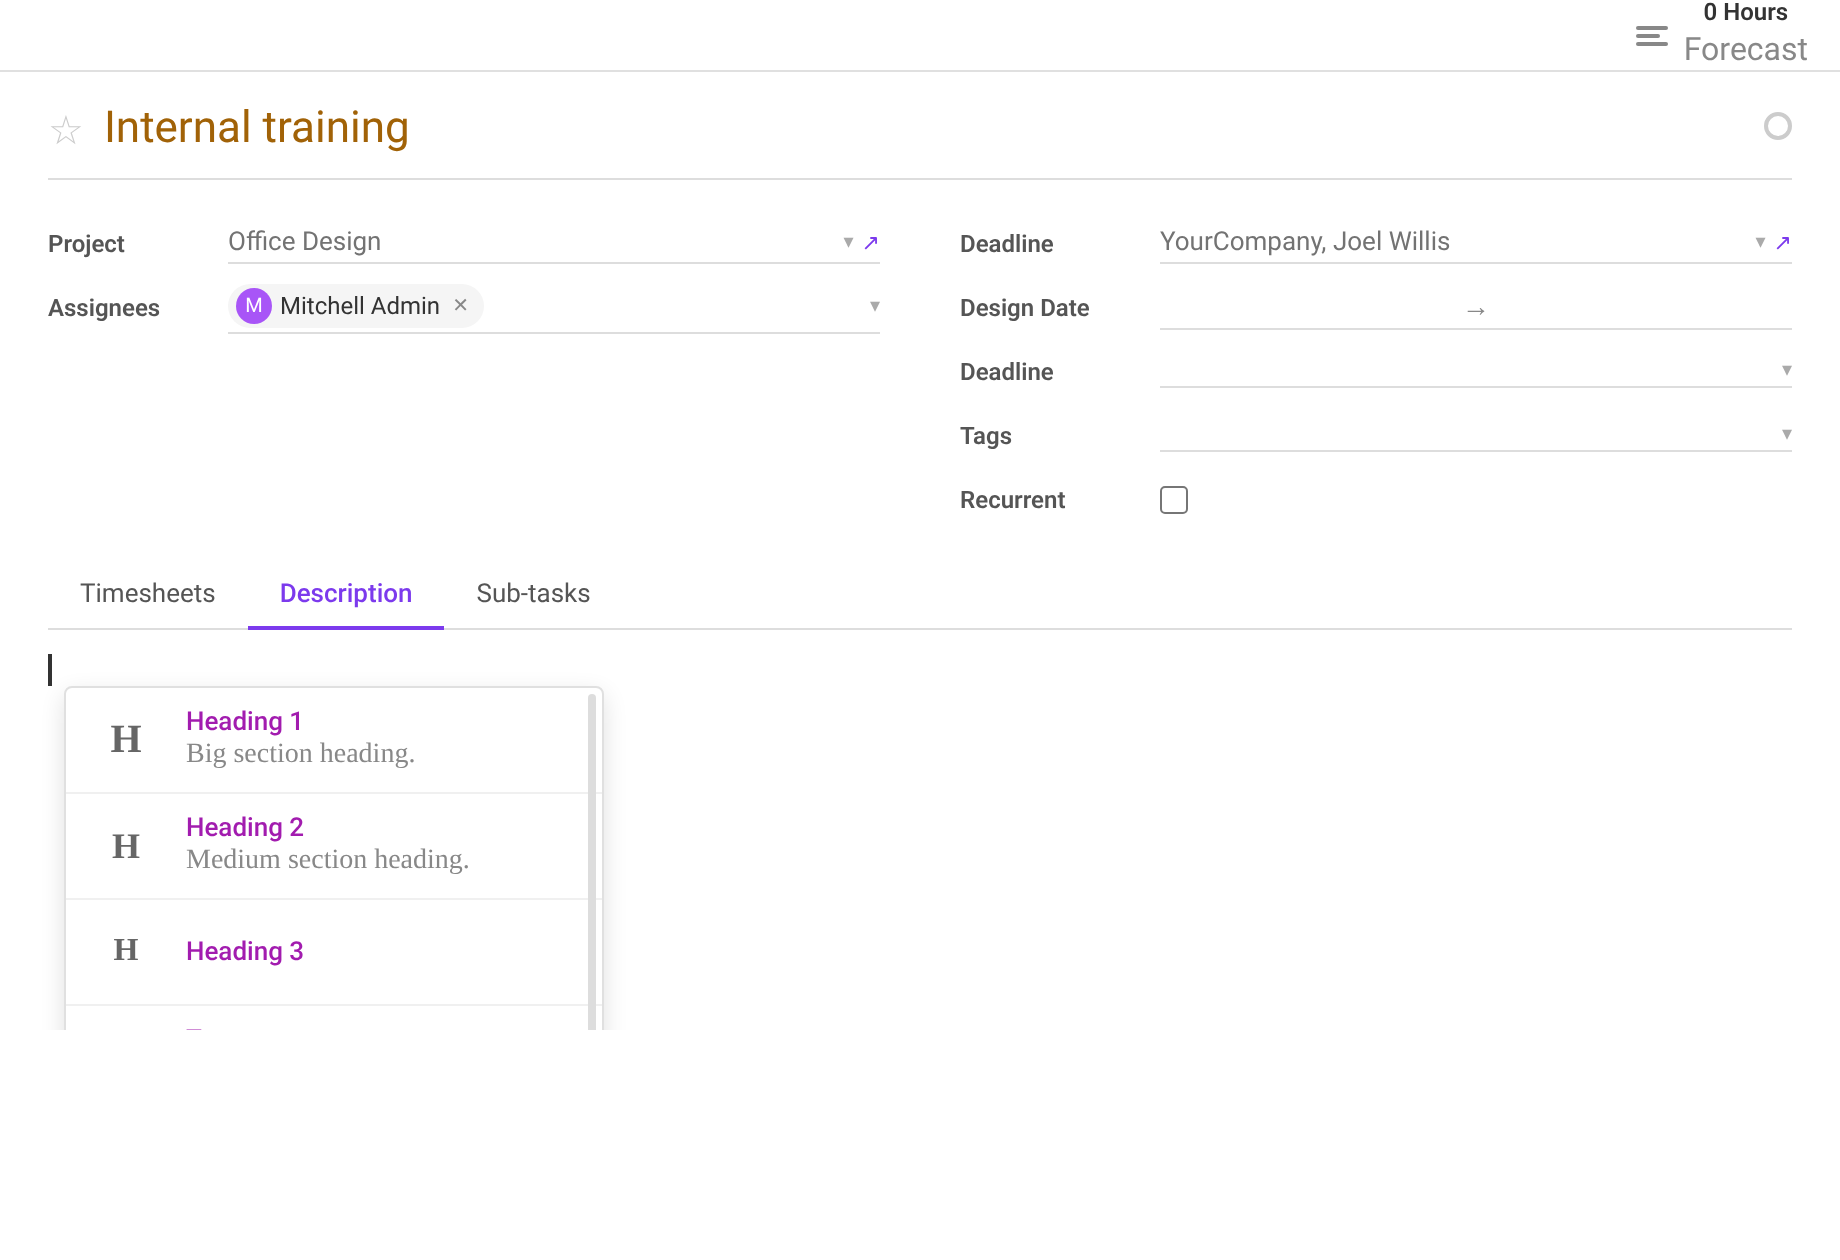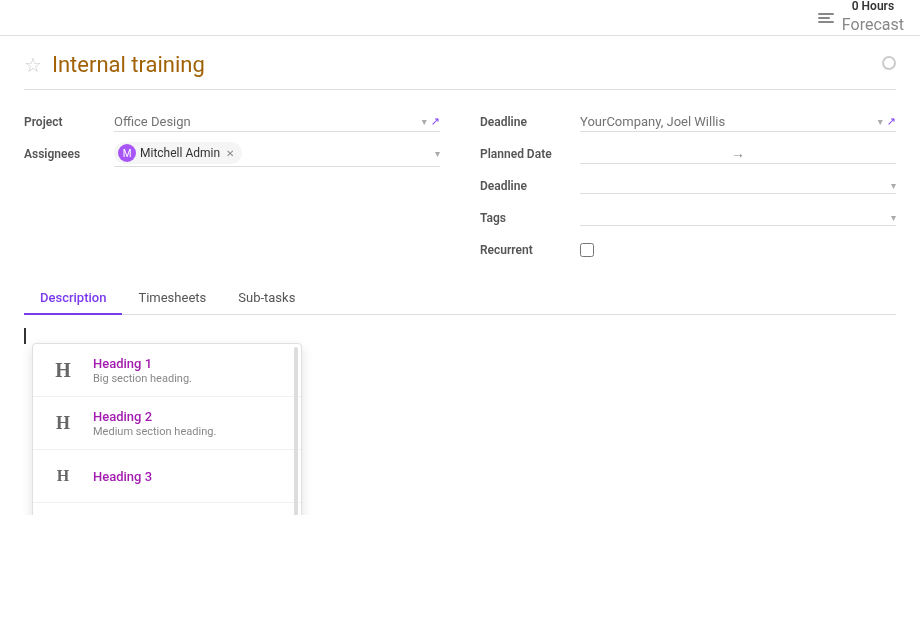--- a/index.html
+++ b/index.html
@@ -239,23 +239,24 @@
       color: #555;
       flex-shrink: 0;
     }
     .menu-text { flex: 1; }
     .menu-title {
       font-size: 13px;
       font-weight: 500;
       color: #a21caf;
     }
     .menu-desc {
-      font-size: 11px;
+      font-size: 14px;
       color: #888;
       margin-top: 1px;
+      font-family: Liberation Serif, serif;
     }
 
     
     .menu-scrollbar {
       position: absolute;
       right: 3px;
       top: 3px;
       bottom: 3px;
       width: 4px;
       background: #ddd;
@@ -333,21 +334,21 @@
           <div class="field-underline">
             <a class="field-link">YourCompany, Joel Willis</a>
             <span style="flex:1"></span>
             <span class="dropdown-arrow">▾</span>
             <span class="external-link-icon">↗</span>
           </div>
         </div>
       </div>
 
       <div class="form-row">
-        <div class="form-label">Planned Date</div>
+        <div class="form-label">Design Date</div>
         <div class="form-value">
           <div class="field-underline">
             <span style="flex:1"></span>
             <span class="date-arrow">→</span>
             <span style="flex:1"></span>
           </div>
         </div>
       </div>
 
       <div class="form-row">
@@ -374,22 +375,22 @@
         <div class="form-label">Recurrent</div>
         <div class="form-value">
           <input type="checkbox" style="width: 14px; height: 14px; cursor: pointer;">
         </div>
       </div>
 
     </div>
   </div>
 
   <div class="tabs">
+    <div class="tab">Timesheets</div>
     <div class="tab active">Description</div>
-    <div class="tab">Timesheets</div>
     <div class="tab">Sub-tasks</div>
   </div>
 
   <div class="editor-area">
     <span class="editor-cursor"></span>
 
     
     <div class="dropdown-menu">
 
       <div class="menu-item">

